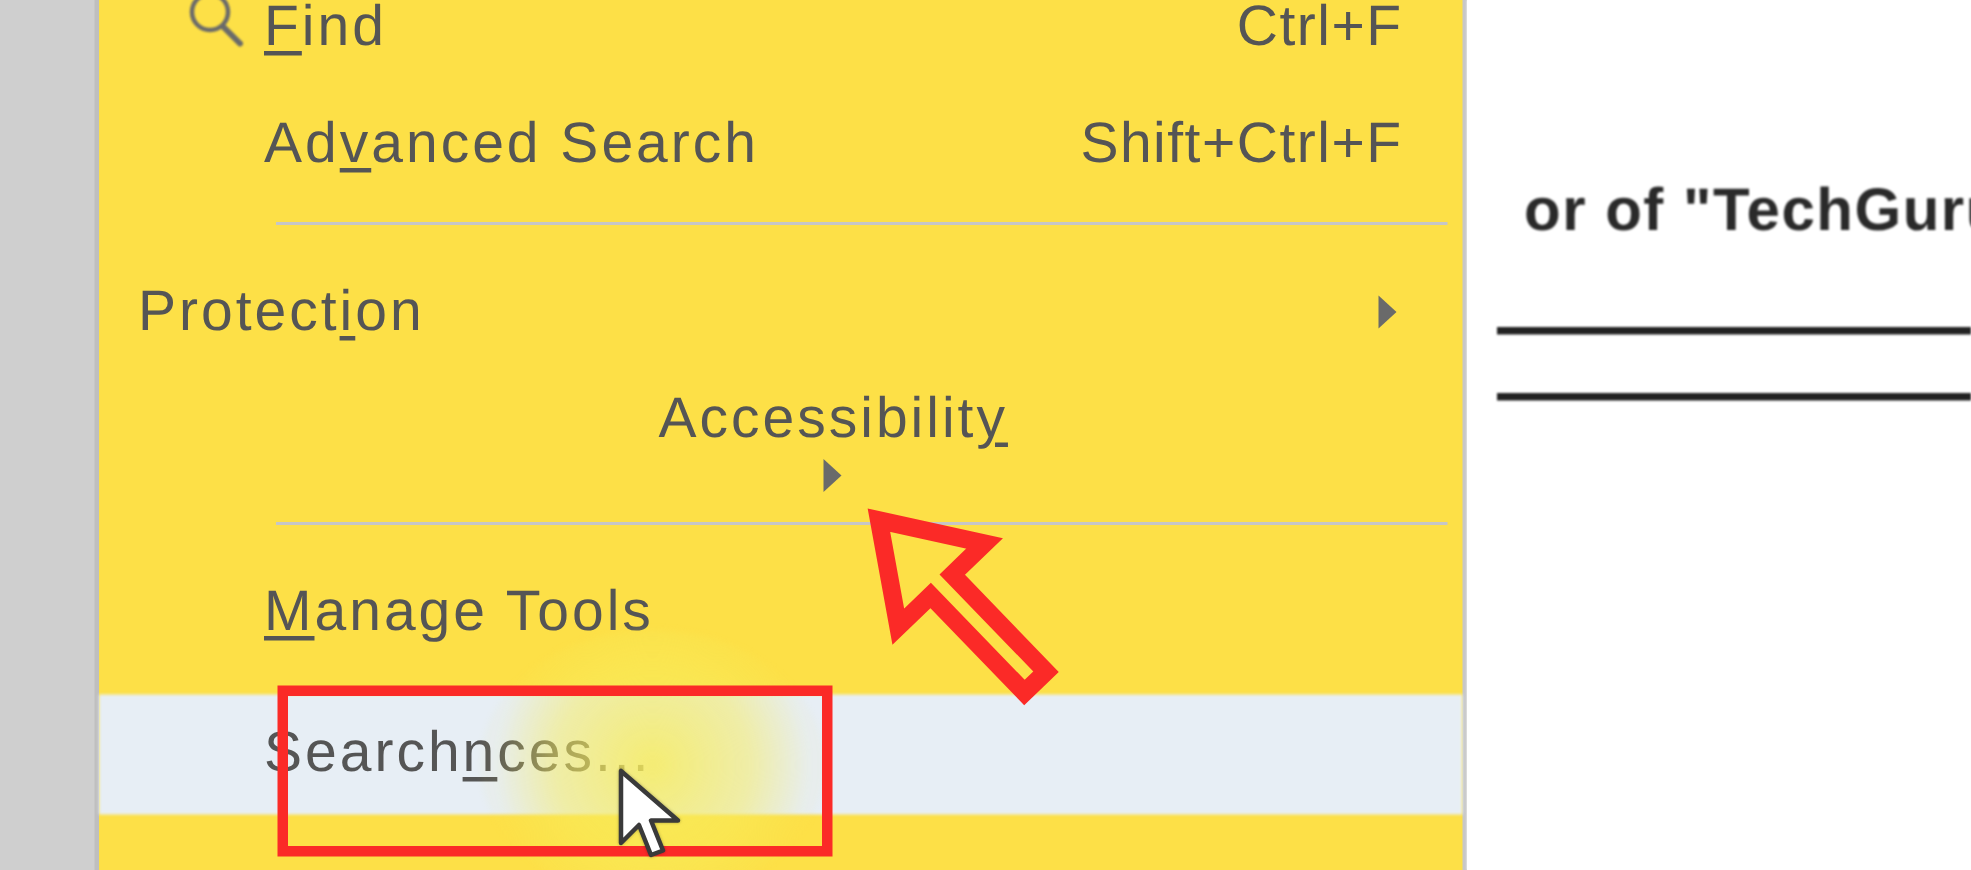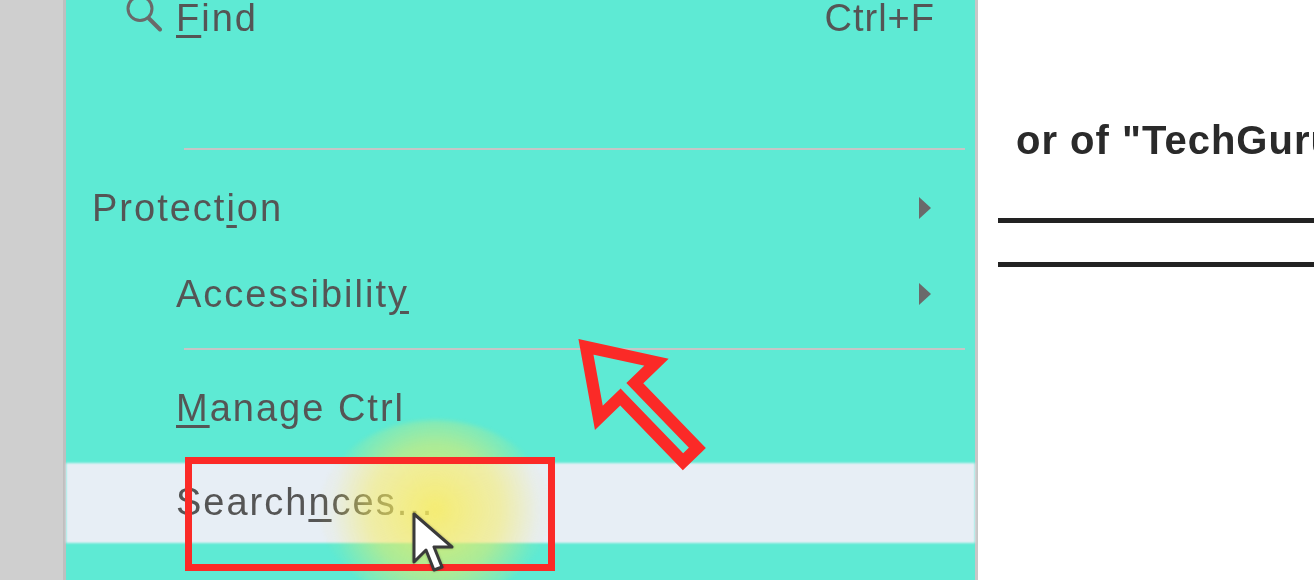--- a/index.html
+++ b/index.html
@@ -29,21 +29,21 @@
       box-sizing: border-box;
     }
 
     
     .menu {
       position: absolute;
       left: 66px;
       top: 0;
       width: 912px;
       height: 580px;
-      background: #5eead4;
+      background: #fde047;
       border-right: 3px solid #c7c7c7;
       box-sizing: border-box;
     }
 
     .item {
       position: absolute;
       left: 0;
       right: 0;
       display: flex;
       align-items: center;
@@ -150,47 +150,52 @@
         <svg width="44" height="44" viewBox="0 0 44 44">
           <circle cx="18" cy="17" r="12" fill="none" stroke="#6a6a6a" stroke-width="3"></circle>
           <line x1="27" y1="27" x2="38" y2="38" stroke="#6a6a6a" stroke-width="4" stroke-linecap="round"></line>
         </svg>
       </span>
       <span class="label"><span class="underline">F</span><span>ind</span></span>
       <span class="spacer"></span>
       <span class="shortcut">Ctrl+F</span>
     </div>
 
+    <div class="item" style="top:60px;height:72px;">
+      <span class="label"><span>Ad</span><span class="underline">v</span><span>anced Search</span></span>
+      <span class="spacer"></span>
+      <span class="shortcut">Shift+Ctrl+F</span>
+    </div>
 
     <div class="divider" style="top:148px;"></div>
 
     <div class="item" style="top:172px;height:72px;padding-left:26px;">
       <span class="label"><span>Protect</span><span class="underline">i</span><span>on</span></span>
       <span class="spacer"></span>
       <span class="submenu-arrow">
         <svg width="18" height="26" viewBox="0 0 18 26">
             <path d="M2 2 L14 13 L2 24" fill="#6a6a6a"></path>
           </svg>
       </span>
     </div>
 
-    <div class="item" style="top:258px;height:72px;">
+    <div class="item" style="top:258px;height:72px;flex-direction:column;">
       <span class="label"><span>Accessibilit</span><span class="underline">y</span></span>
       <span class="spacer"></span>
       <span class="submenu-arrow">
         <svg width="18" height="26" viewBox="0 0 18 26">
             <path d="M2 2 L14 13 L2 24" fill="#6a6a6a"></path>
           </svg>
       </span>
     </div>
 
     <div class="divider" style="top:348px;"></div>
 
     <div class="item" style="top:372px;height:72px;">
-      <span class="label"><span class="underline">M</span><span>anage Ctrl</span></span>
+      <span class="label"><span class="underline">M</span><span>anage Tools</span></span>
     </div>
 
     <div class="hover-bg" style="top:463px;height:80px;"></div>
 
     <div class="item" style="top:466px;height:72px;">
       <span class="label"><span>Search</span><span class="underline">n</span><span>ces...</span></span>
       <span class="spacer"></span>
     </div>
 
   </div>

